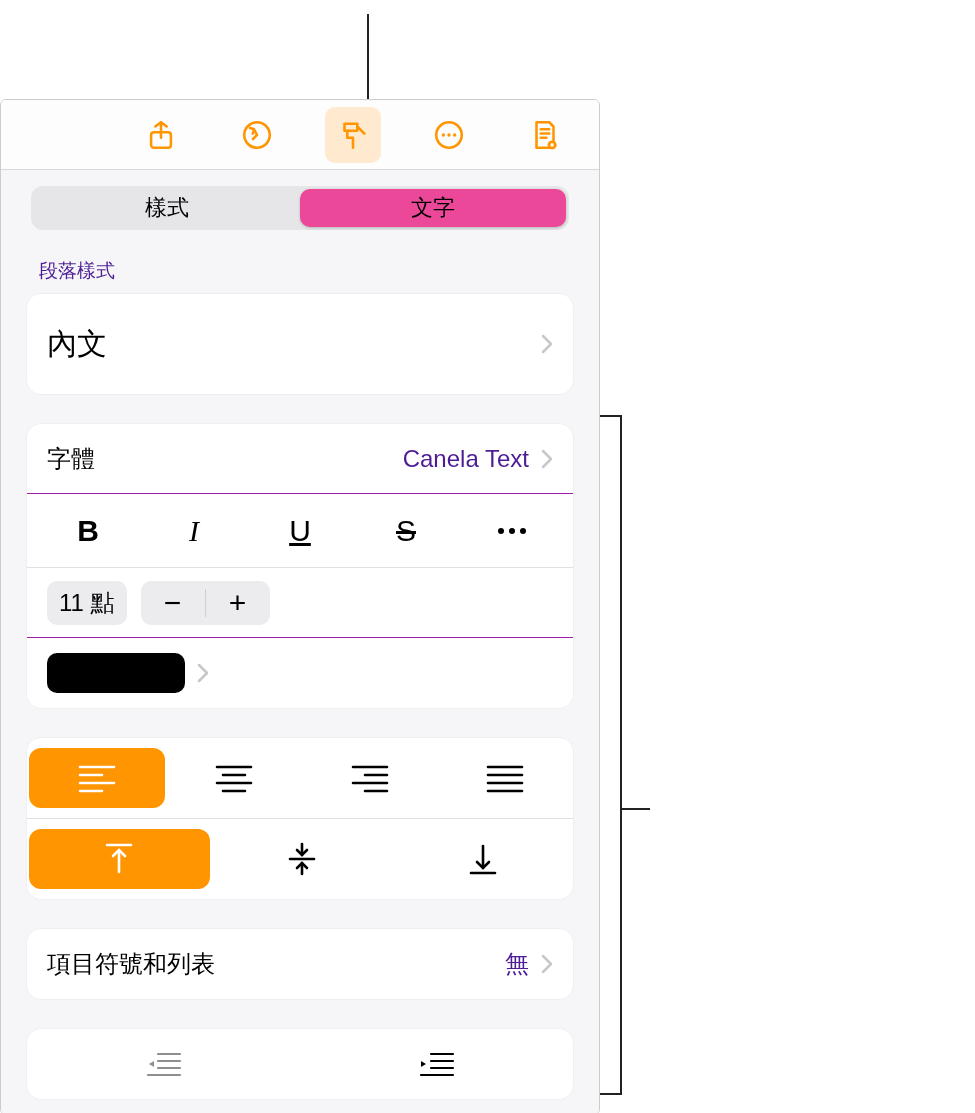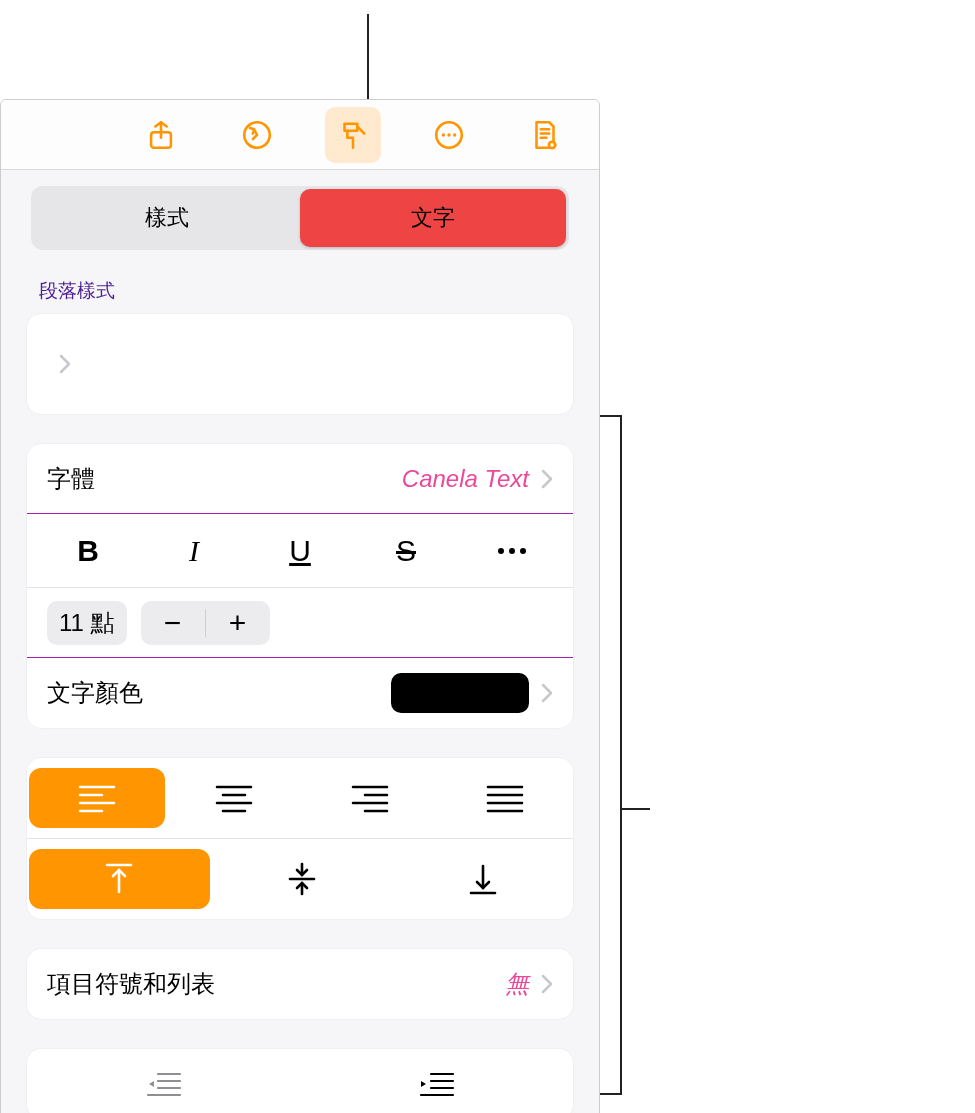--- a/index.html
+++ b/index.html
@@ -85,33 +85,33 @@
   .tb-btn.active { background: #ffe9cf; }
   .tb-btn svg { width: 34px; height: 34px; }
 
   
   .tabs-wrap { padding: 16px 30px 0 30px; background: #f6f6f8; }
   .seg {
     display: flex;
     background: #e6e6e9;
     border-radius: 12px;
     padding: 3px;
-    height: 64px;
+    height: 44px;
   }
   .seg-item {
     flex: 1;
     display: flex;
     align-items: center;
     justify-content: center;
     font-size: 22px;
     color: #000;
     border-radius: 10px;
   }
   .seg-item.active {
-    background: #ef4444;
+    background: #ec4899;
     box-shadow: 0 1px 3px rgba(0,0,0,.2);
     font-weight: 500;
   }
 
   .section-title {
     padding: 28px 38px 10px 38px;
     color: #4c1d95;
     font-size: 19px;
     background: #f6f6f8;
   }
@@ -129,21 +129,21 @@
     align-items: center;
     padding: 0 20px;
     min-height: 70px;
     font-size: 24px;
     color: #000;
     border-bottom: 1px solid #a21caf;
     position: relative;
   }
   .card > .row:last-child { border-bottom: none; }
   .row .label { flex: 1; }
-  .row .value { color: #ec4899; font-size: 24px; font-style: italic; }
+  .row .value { color: #4c1d95; font-size: 24px; }
   .chev {
     margin-left: 12px;
     color: #c7c7cc;
     display: flex;
   }
   .chev svg { width: 12px; height: 20px; }
 
   .big-row { min-height: 100px; font-size: 30px; }
 
   
@@ -302,20 +302,21 @@
     <div class="tabs-wrap">
       <div class="seg">
         <div class="seg-item">樣式</div>
         <div class="seg-item active">文字</div>
       </div>
     </div>
 
     <div class="section-title">段落樣式</div>
     <div class="card">
       <div class="row big-row">
+        <span class="label">內文</span>
         <span class="chev">
           <svg viewBox="0 0 12 20" fill="none" stroke="currentColor" stroke-width="2.5">
               <path d="M2 2l8 8-8 8" stroke-linecap="round" stroke-linejoin="round"></path>
             </svg>
         </span>
       </div>
     </div>
 
     <div class="card">
       <div class="row">
@@ -342,21 +343,20 @@
       </div>
       <div class="row">
         <span class="size-pill">11 點</span>
         <div class="stepper">
           <button>−</button>
           <div class="divider"></div>
           <button>+</button>
         </div>
       </div>
       <div class="row">
-        <span class="label">文字顏色</span>
         <span class="color-swatch"></span>
         <span class="chev">
           <svg viewBox="0 0 12 20" fill="none" stroke="currentColor" stroke-width="2.5">
               <path d="M2 2l8 8-8 8" stroke-linecap="round" stroke-linejoin="round"></path>
             </svg>
         </span>
       </div>
     </div>
 
     <div class="card">

